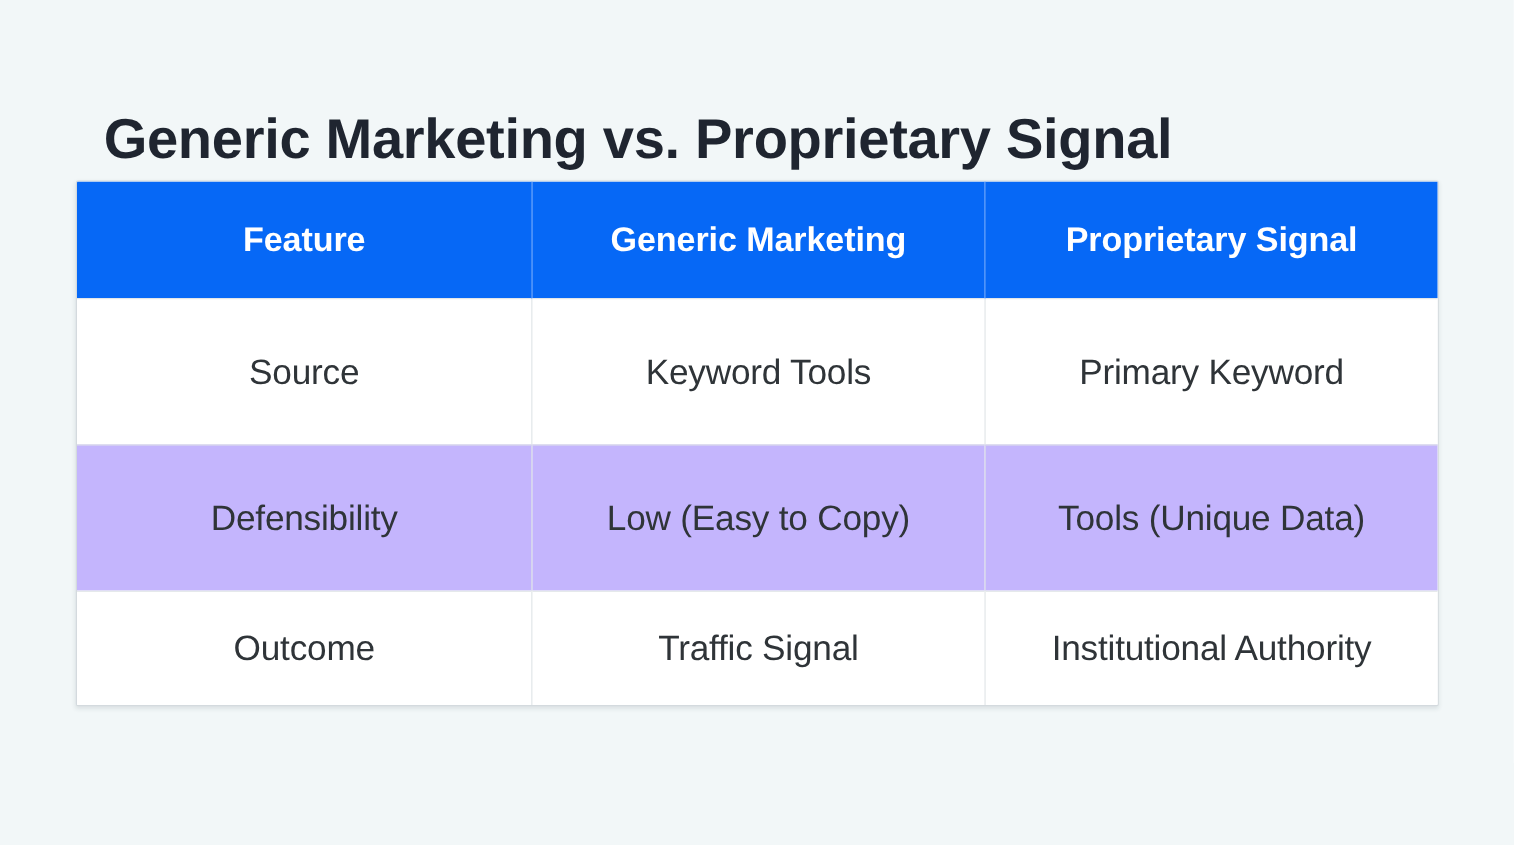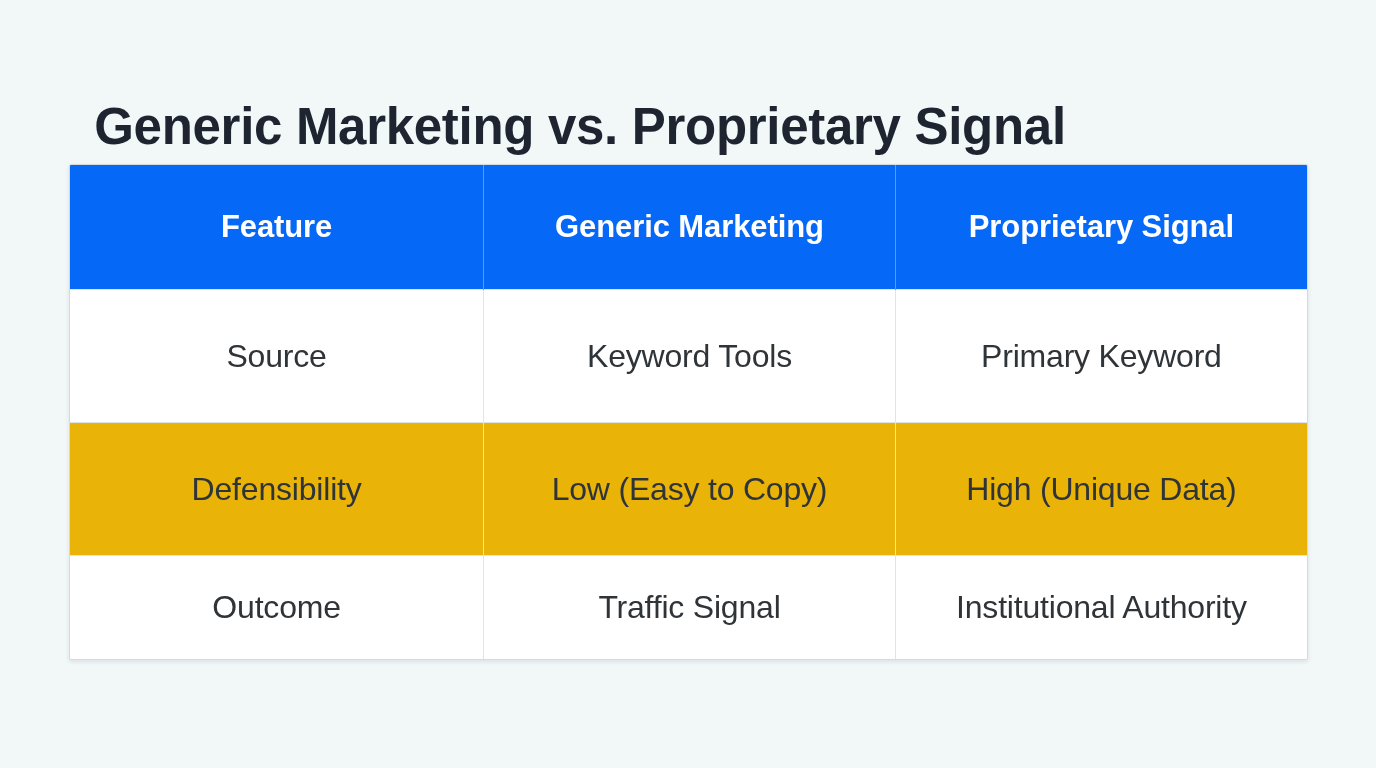--- a/index.html
+++ b/index.html
@@ -58,21 +58,21 @@
   table.cmp col.c1 { width: 413px; }
   table.cmp col.c2 { width: 411px; }
   table.cmp col.c3 { width: 411px; }
 
   table.cmp thead th {
     background: #0668f6;
     color: #ffffff;
     font-size: 31px;
     font-weight: bold;
     line-height: 38px;
-    height: 124px;
+    height: 106px;
     text-align: center;
     vertical-align: middle;
     padding: 0 14px;
     border-right: 1px solid #5a9af9;
     box-sizing: border-box;
     letter-spacing: -0.1px;
   }
   table.cmp thead th:last-child {
     border-right: none;
   }
@@ -91,21 +91,21 @@
     box-sizing: border-box;
     background: #ffffff;
     letter-spacing: -0.2px;
     white-space: nowrap;
   }
   table.cmp tbody td:last-child {
     border-right: none;
   }
 
   table.cmp tbody tr.striped td {
-    background: #eab308;
+    background: #c4b5fd;
   }
 
   table.cmp tbody tr:last-child td {
     height: 104px;
   }
 </style>
 </head>
 <body>
 
 <div class="slide">
@@ -128,21 +128,21 @@
       </thead>
       <tbody>
         <tr>
           <td>Source</td>
           <td>Keyword Tools</td>
           <td>Primary Keyword</td>
         </tr>
         <tr class="striped">
           <td>Defensibility</td>
           <td>Low (Easy to Copy)</td>
-          <td>High (Unique Data)</td>
+          <td>Tools (Unique Data)</td>
         </tr>
         <tr>
           <td>Outcome</td>
           <td>Traffic Signal</td>
           <td>Institutional Authority</td>
         </tr>
       </tbody>
     </table>
   </div>
 

